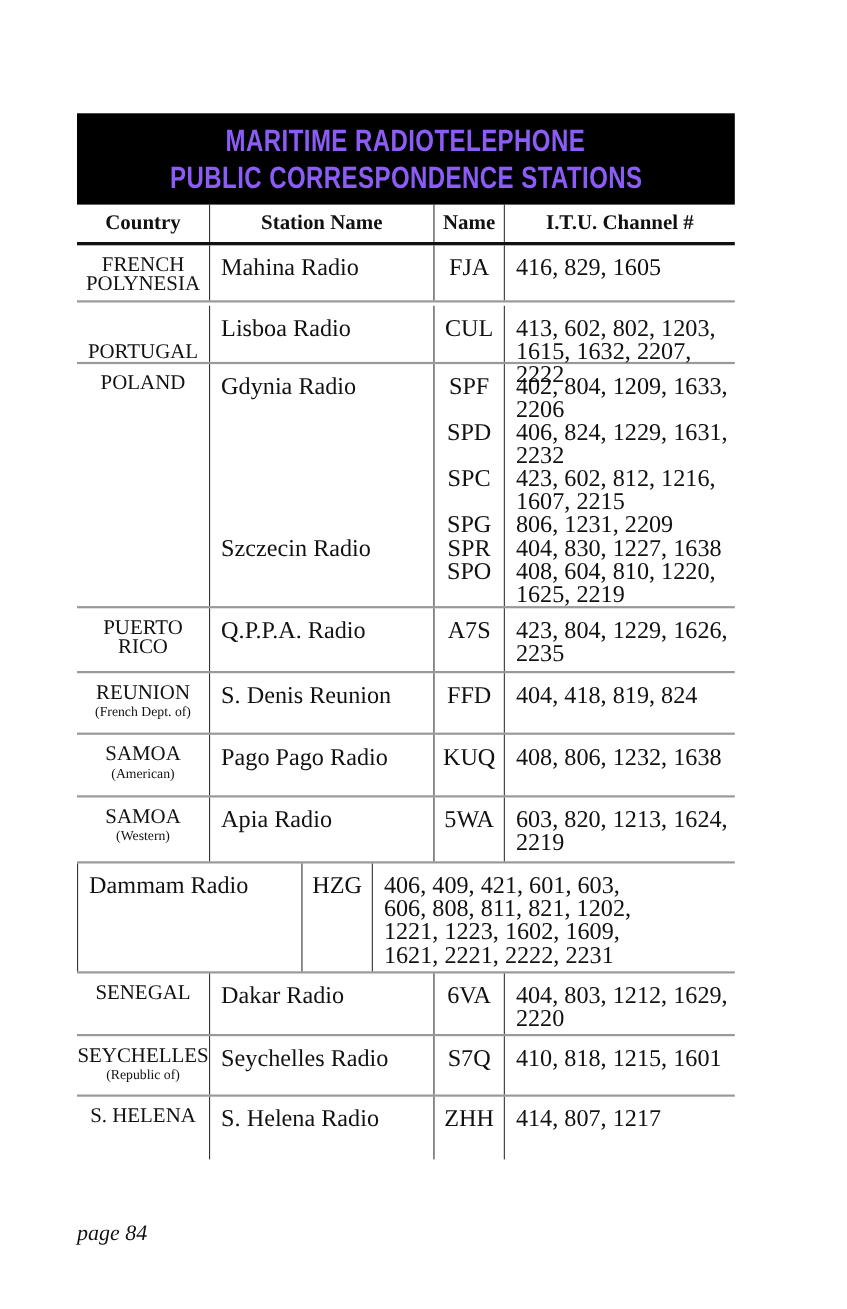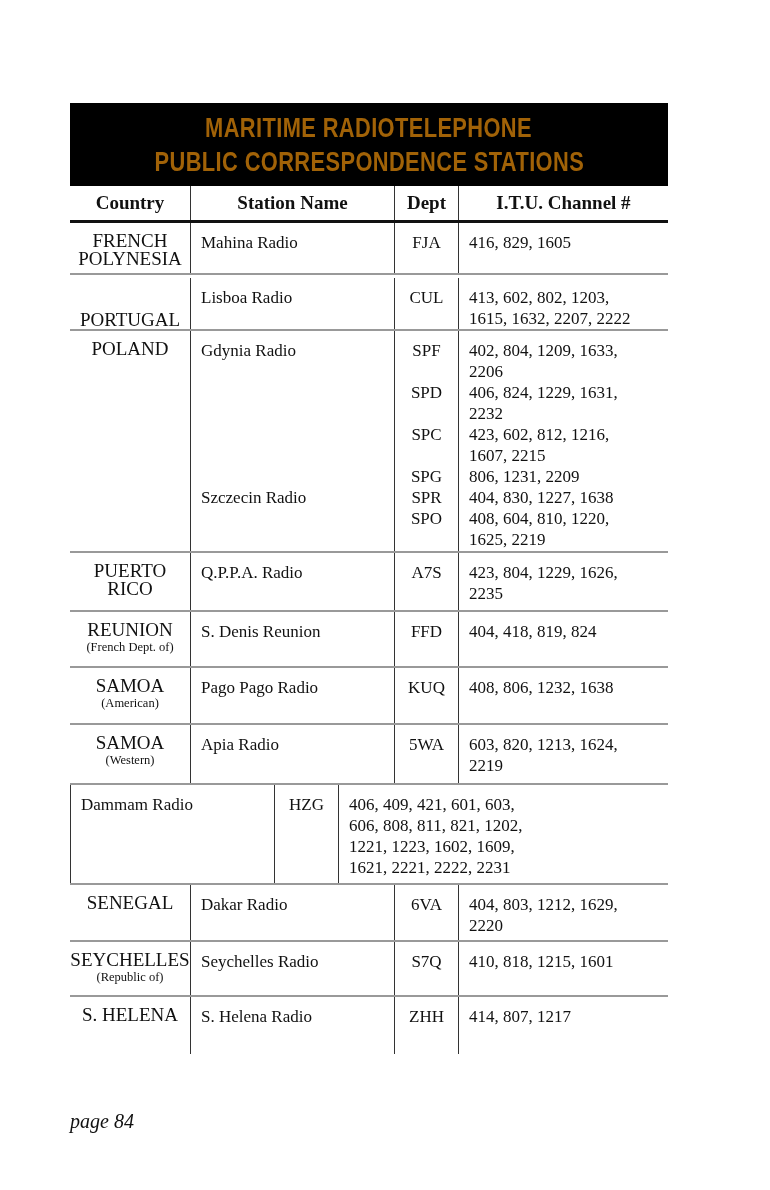--- a/index.html
+++ b/index.html
@@ -14,21 +14,21 @@
   }
   .doc {
     position: absolute;
     left: 70px;
     top: 103px;
     width: 598px;
   }
   
   .banner {
     background: #000000;
-    color: #a16207;
+    color: #8b5cf6;
     height: 83px;
     display: flex;
     flex-direction: column;
     align-items: center;
     justify-content: center;
   }
   .banner-line {
     font-family: "Liberation Sans", sans-serif;
     font-weight: bold;
     font-size: 28px;
@@ -62,21 +62,21 @@
   }
   .trow.last { border-bottom: none; justify-content: flex-end; }
   .stripe { box-sizing: border-box; padding-top: 9px; }
   .ccell  { width: 120px; text-align: center; }
   .scol   { width: 204px; border-left: 1px solid #333; padding-left: 10px; }
   .kcol   { width: 64px;  border-left: 1px solid #333; text-align: center; }
   .icol   { flex: 1;      border-left: 1px solid #333; padding-left: 10px; }
   .cname  { font-size: 19px; line-height: 18px; white-space: pre-line; }
   .csub   { font-size: 12.5px; line-height: 15px; margin-top: 1px; }
   .scell, .kcell, .icell {
-    font-size: 17px;
+    font-size: 22px;
     line-height: 21px;
     white-space: pre-line;
     overflow: visible;
   }
   
   .r0  { min-height: 50px; }
   .r1  { min-height: 54px; align-items: flex-end; }
   .r2  { min-height: 220px; }
   .r3  { min-height: 57px; }
   .r4  { min-height: 54px; }
@@ -103,21 +103,21 @@
   <div class="doc">
 
     <div class="banner">
       <div class="banner-line">MARITIME RADIOTELEPHONE</div>
       <div class="banner-line">PUBLIC CORRESPONDENCE STATIONS</div>
     </div>
 
     <div class="head-row">
       <div class="hcell hc0">Country</div>
       <div class="hcell hc1">Station Name</div>
-      <div class="hcell hc2">Dept</div>
+      <div class="hcell hc2">Name</div>
       <div class="hcell hc3">I.T.U. Channel #</div>
     </div>
 
     <div>
   <div class="trow r0">
     <div class="stripe ccell">
       <div class="cname">FRENCH
 POLYNESIA</div>
 
     </div>

